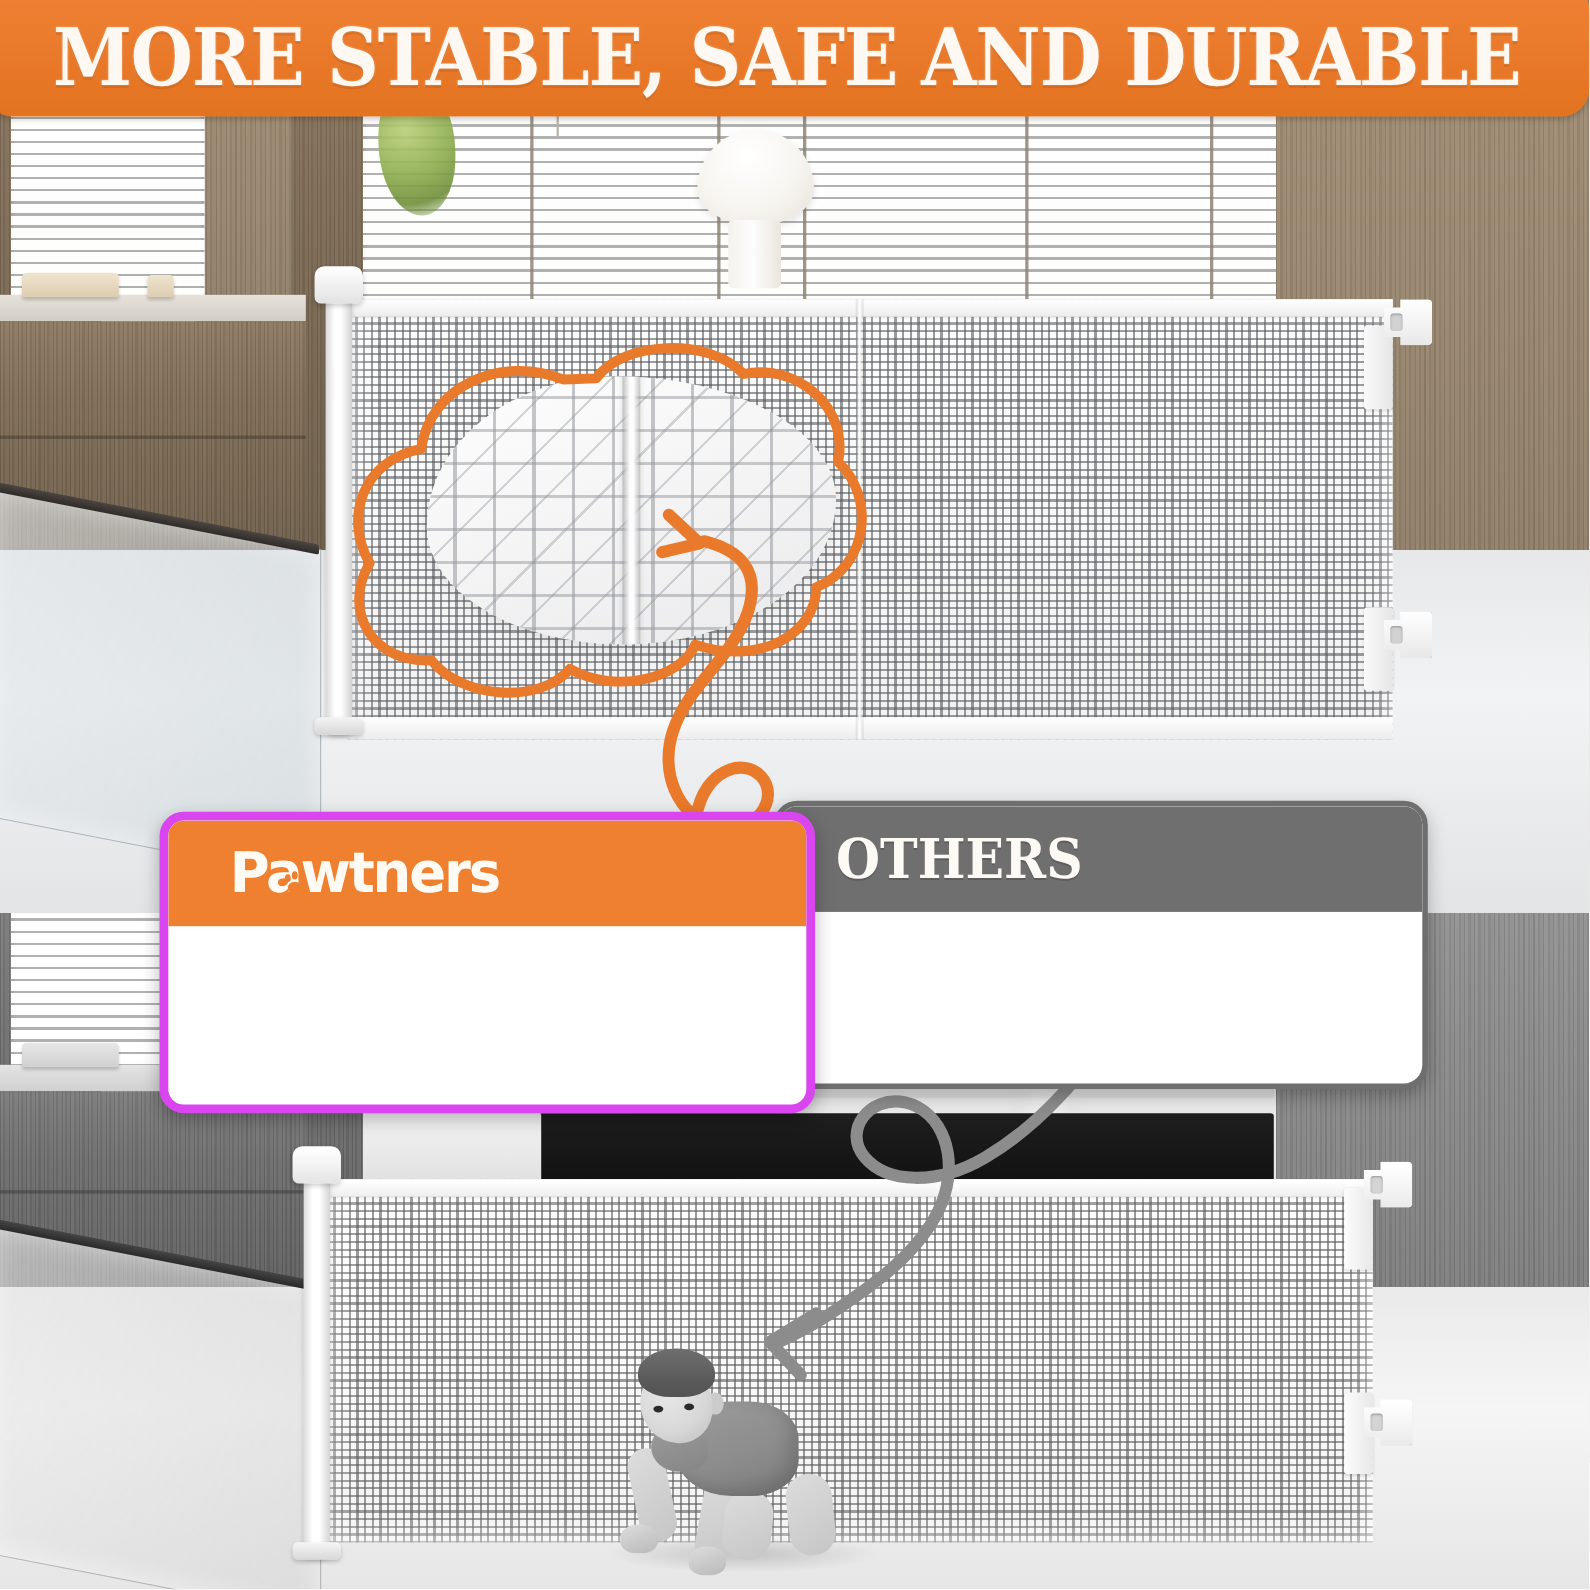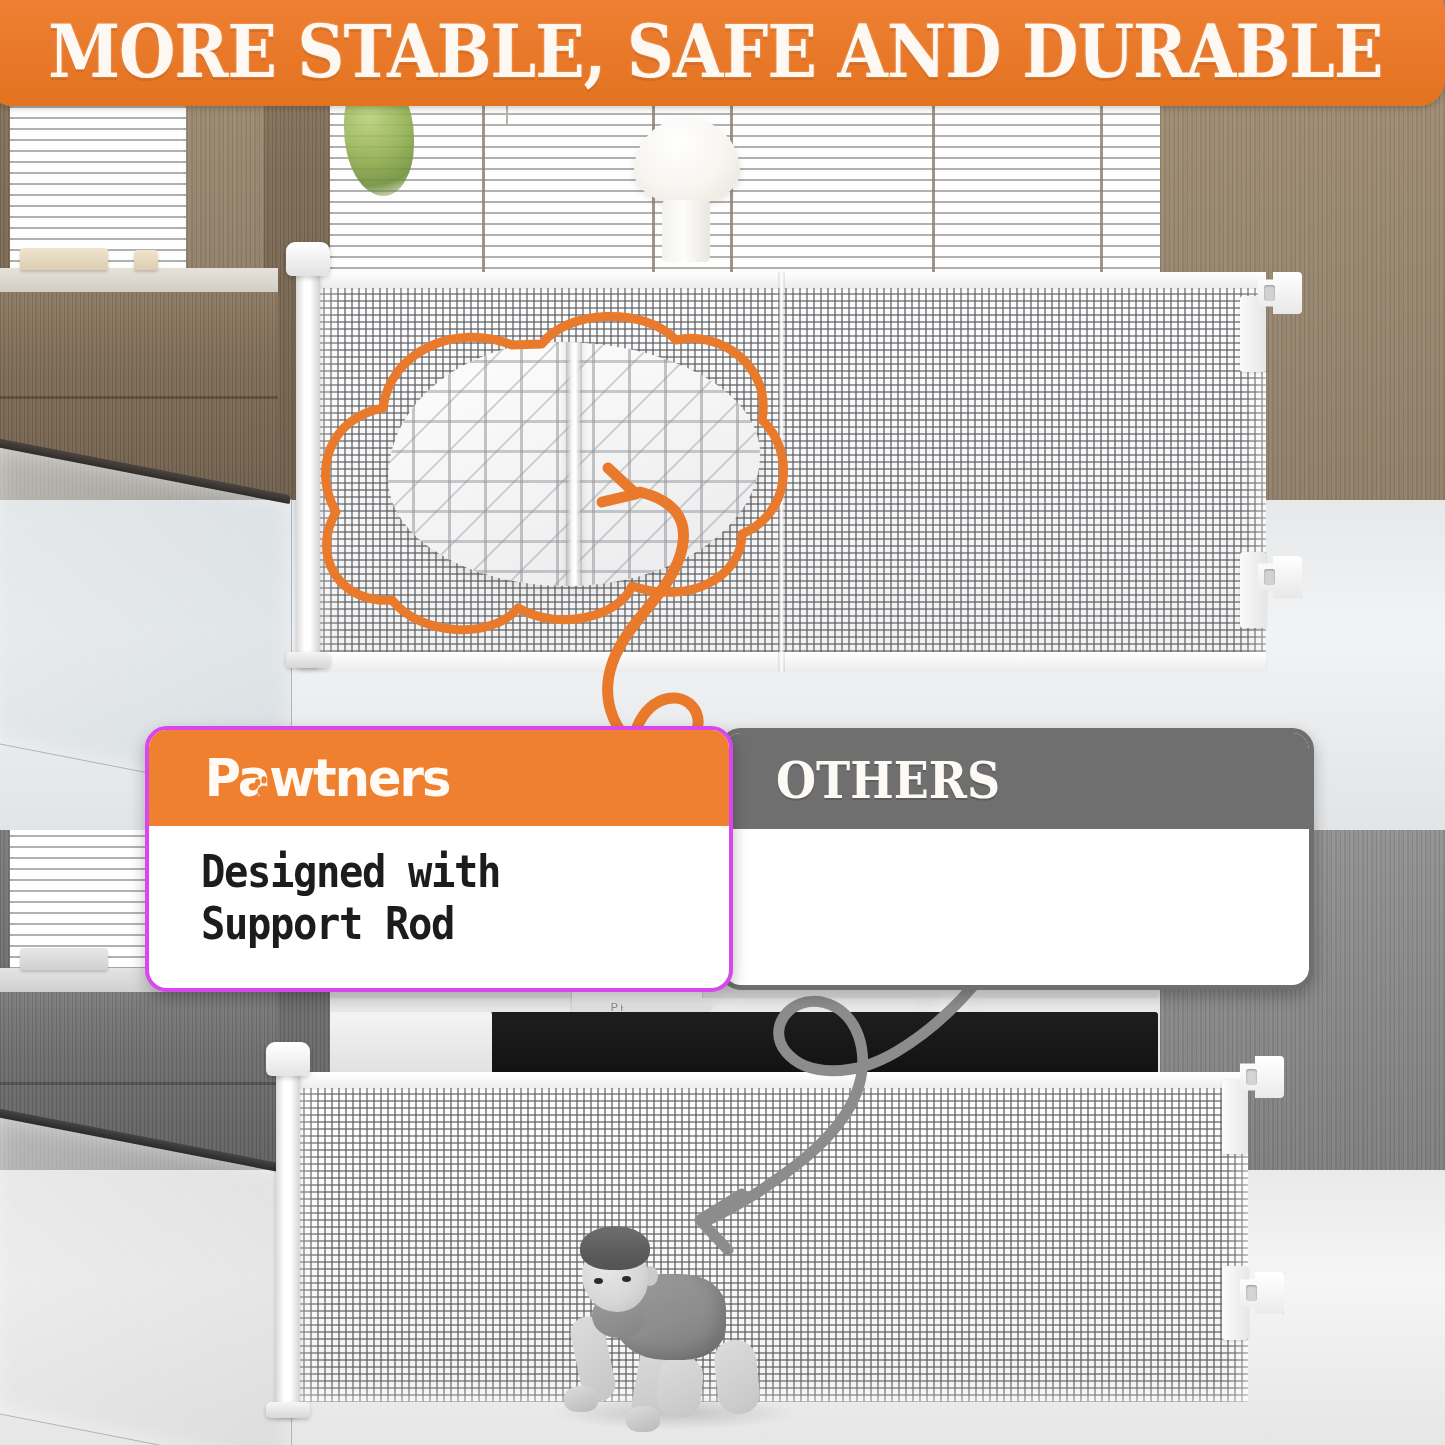--- a/index.html
+++ b/index.html
@@ -230,26 +230,26 @@
   
   .cards{position:absolute;left:145px;top:722px;z-index:30;}
   .card{
     position:absolute;
     border-radius:22px;
     overflow:hidden;
     background:#ffffff;
     box-shadow:0 6px 16px rgba(0,0,0,.26);
   }
   .card-pawtners{
-    left:0;top:4px;width:580px;height:258px;
-    border:4px solid #d946ef;
+    left:0;top:16px;width:580px;height:258px;
+    border:8px solid #d946ef;
     z-index:3;
   }
   .card-others{
-    left:574px;top:6px;width:585px;height:252px;
+    left:558px;top:6px;width:585px;height:252px;
     border:5px solid #6f6f6f;
     z-index:2;
   }
   .card-head{
     height:96px;display:flex;align-items:center;
     padding:0 0 0 52px;
   }
   .head-orange{background:#ef8030;}
   .head-gray{background:#6f6f6f;}
   .card-body{padding:20px 0 0 52px;}
@@ -499,24 +499,20 @@
         <span class="logo">
           <span>Pawtners</span>
           <svg class="paw" viewBox="0 0 32 32">
             <ellipse cx="8" cy="9" rx="3.4" ry="4.4" fill="#ef8030"></ellipse>
             <ellipse cx="16" cy="6" rx="3.4" ry="4.6" fill="#ef8030"></ellipse>
             <ellipse cx="24" cy="9" rx="3.4" ry="4.4" fill="#ef8030"></ellipse>
             <ellipse cx="16" cy="20" rx="8" ry="7" fill="#ef8030"></ellipse>
           </svg>
         </span>
       </div>
-      <div class="card-body">
-        <div class="feat feat-dark">Designed with
-Support Rod</div>
-      </div>
     </div>
 
   </div>
 
   <div class="banner">
     <div class="banner-text">MORE STABLE, SAFE AND DURABLE</div>
   </div>
 
 </div>
 

